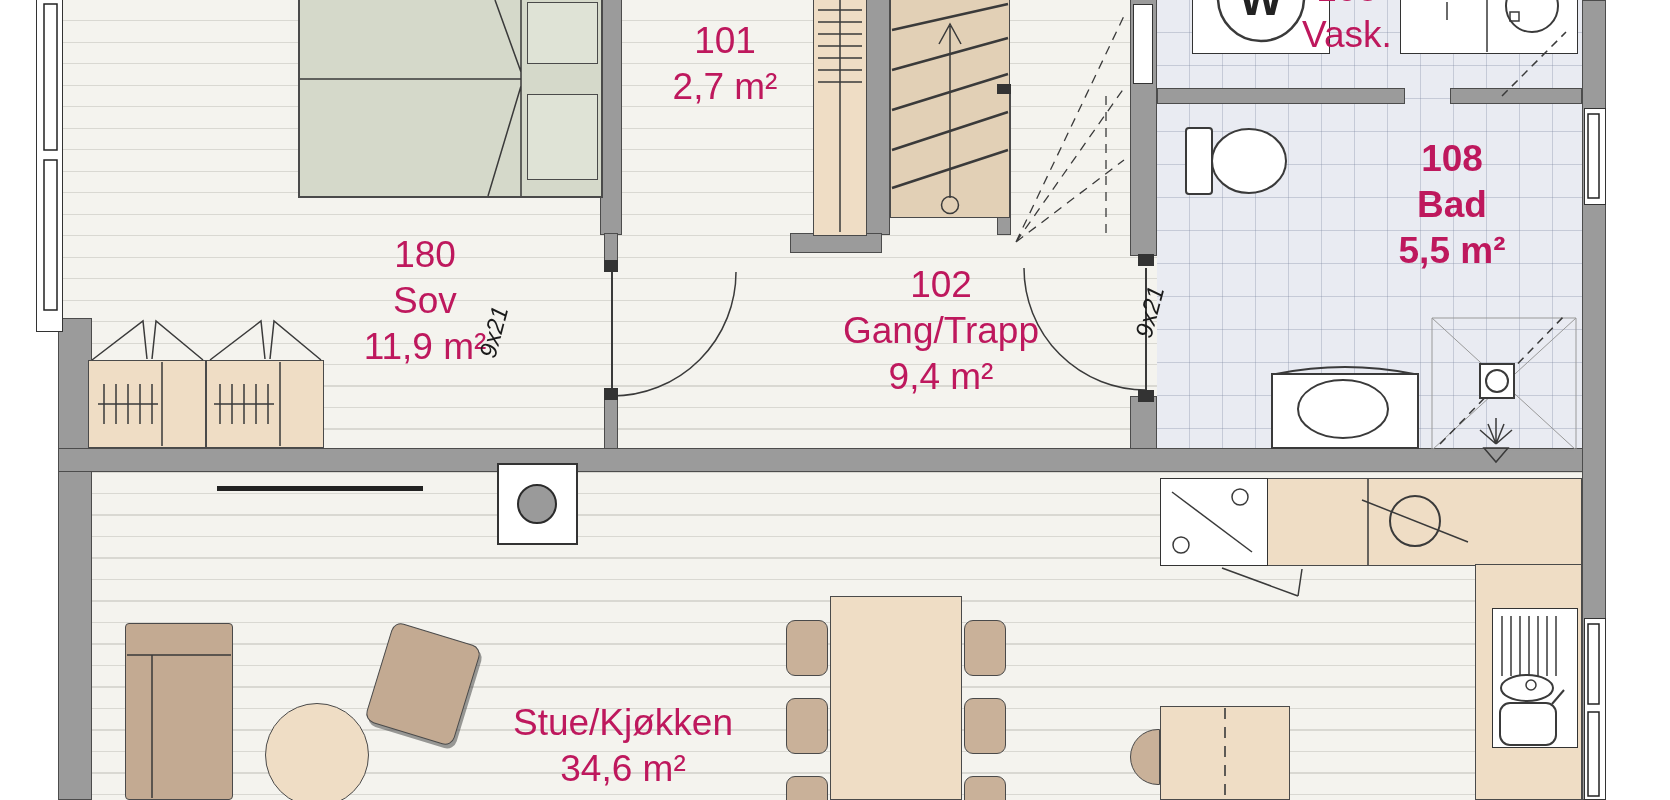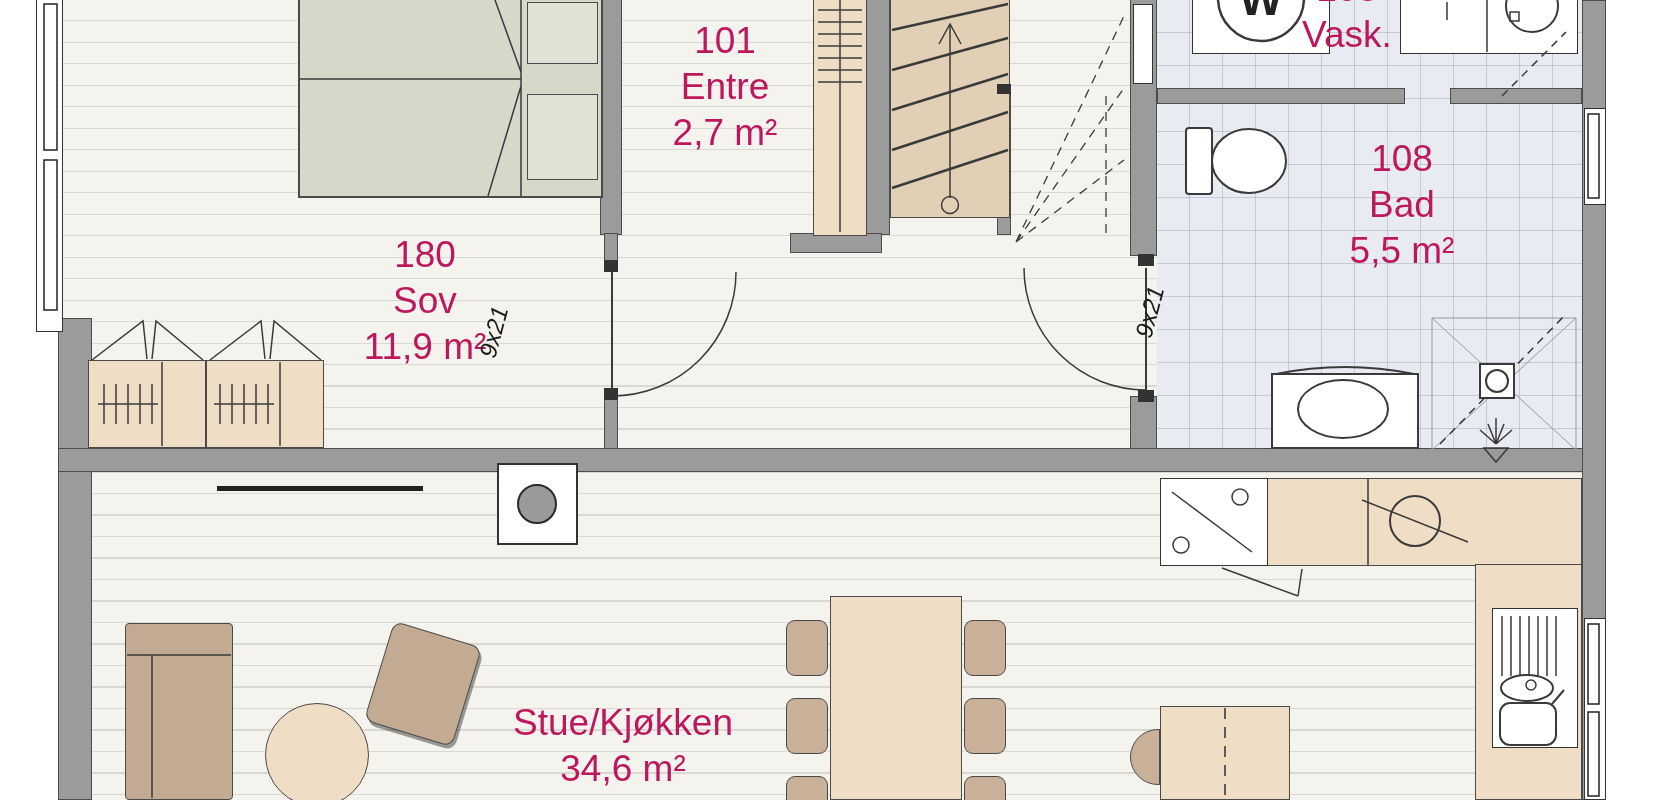--- a/index.html
+++ b/index.html
@@ -190,28 +190,32 @@
     </g>
   </svg>
 
   <div class="room-label" style="left:330px;top:232px;width:190px;">
     <div>180</div>
     <div>Sov</div>
     <div>11,9 m²</div>
   </div>
   <div class="room-label" style="left:625px;top:18px;width:200px;">
     <div>101</div>
-    <div>Entre</div>
     <div>2,7 m²</div>
+  </div>
+  <div class="room-label" style="left:831px;top:262px;width:220px;">
+    <div>102</div>
+    <div>Gang/Trapp</div>
+    <div>9,4 m²</div>
   </div>
   <div class="room-label" style="left:1257px;top:-34px;width:180px;">
     <div>103</div>
     <div>Vask.</div>
   </div>
-  <div class="room-label" style="left:1312px;top:136px;width:180px;">
+  <div class="room-label" style="left:1362px;top:136px;width:180px;font-weight:bold;">
     <div>108</div>
     <div>Bad</div>
     <div>5,5 m²</div>
   </div>
   <div class="room-label" style="left:473px;top:700px;width:300px;">
     <div>Stue/Kjøkken</div>
     <div>34,6 m²</div>
   </div>
 
   <div class="door-label" style="left:468px;top:318px;">9x21</div>

